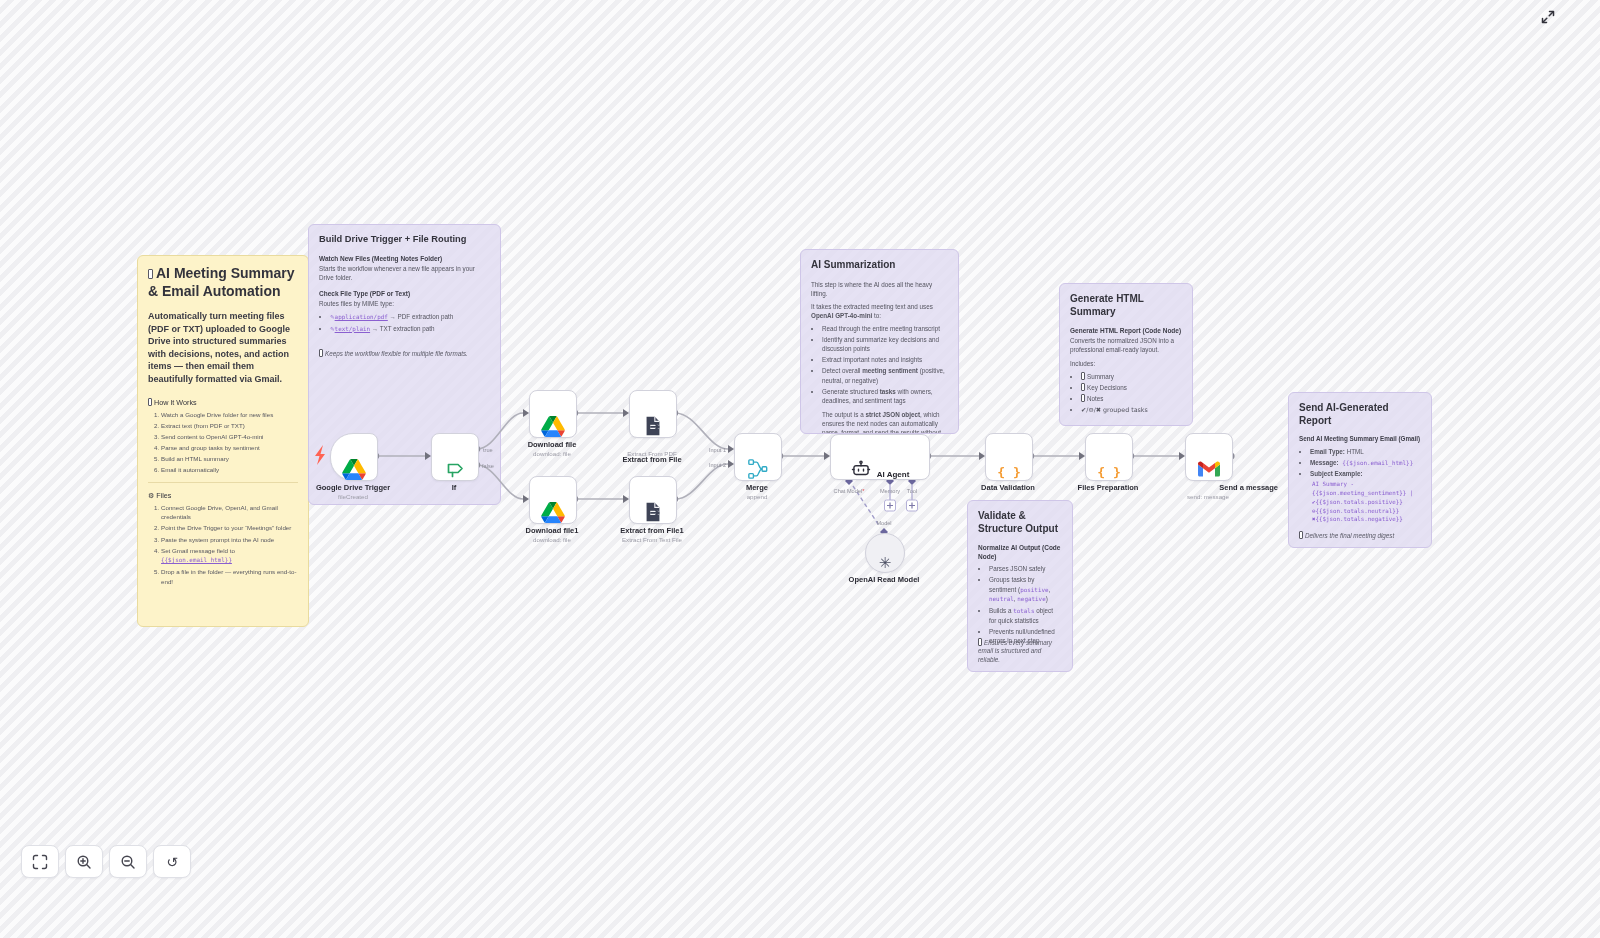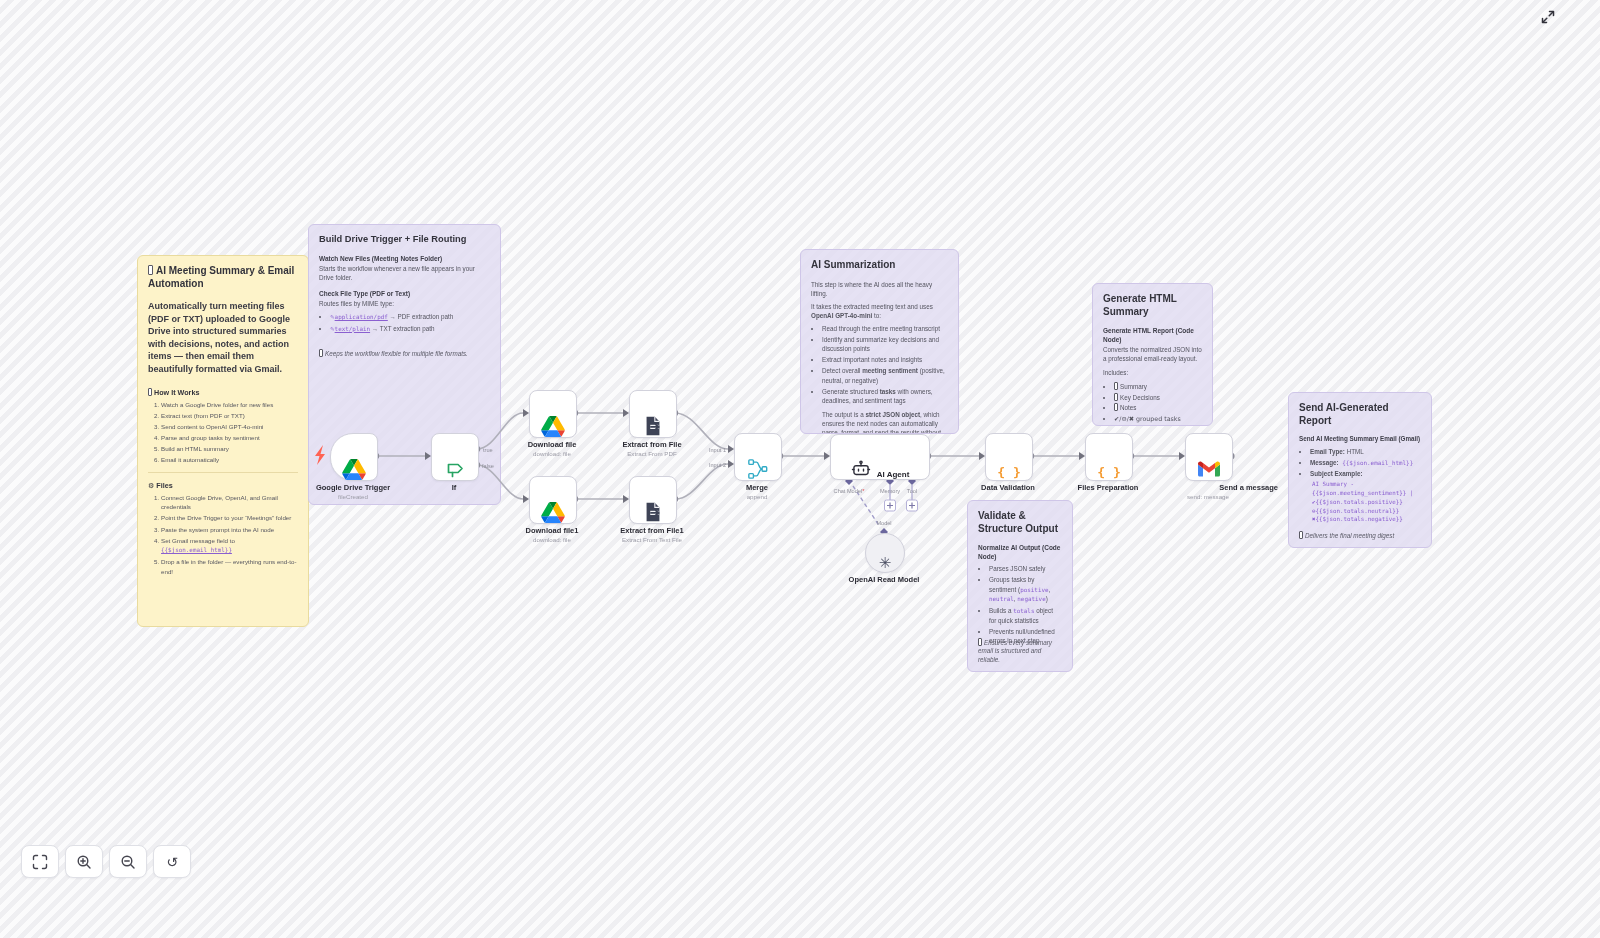--- a/index.html
+++ b/index.html
@@ -6,25 +6,25 @@
   body{font-family:"Liberation Sans","DejaVu Sans",sans-serif;}
   #canvas{position:relative;width:1600px;height:938px;overflow:hidden;
     background-color:#f3f3f6;
     background-image:repeating-linear-gradient(135deg,#fbfbfc 0 5px,#efeff2 5px 10px);}
   
   .sticky{position:absolute;border-radius:6px;box-sizing:border-box;padding:9px 10px;overflow:hidden;z-index:1;}
   .sticky.yellow{background:rgba(253,242,199,.96);border:1px solid #e9db9e;}
   .sticky.purple{background:rgba(226,221,242,.85);border:1px solid #cfc6e8;}
   .st-title{font-weight:700;color:#33333c;line-height:1.25;margin:0 0 8px 0;}
   .purple .st-title{font-size:10px;}
-  .yellow .st-title{font-size:10px;}
+  .yellow .st-title{font-size:14px;}
   .st-sub{font-size:6.5px;font-weight:700;color:#3c3c47;margin:7px 0 1px 0;line-height:1.4;}
   .st-body{font-size:6.3px;color:#54545f;line-height:1.45;margin:1px 0 4px 0;}
   .st-intro{font-size:9px;font-weight:700;color:#3a3a44;line-height:1.4;margin:10px 0 12px 0;}
-  .st-h4{font-size:7.2px;font-weight:700;color:#33333c;margin:8px 0 3px 0;}
+  .st-h4{font-size:7.2px;font-weight:400;color:#33333c;margin:8px 0 3px 0;}
   .sticky ol{margin:2px 0 6px 0;padding-left:13px;font-size:6.2px;color:#55555f;line-height:1.55;}
   .sticky ul{margin:3px 0 4px 0;padding-left:11px;font-size:6.3px;color:#54545f;line-height:1.5;list-style:disc;}
   .sticky li{margin:1.5px 0;}
   .sticky hr{border:none;border-top:1px solid #e8daa6;margin:7px 0;}
   .code{font-family:"DejaVu Sans Mono","Liberation Mono",monospace;font-size:5.9px;color:#8a5fd0;}
   .code-link{text-decoration:underline;}
   .st-footer{font-size:6.3px;font-style:italic;color:#5a5a66;line-height:1.4;}
   .st-footer.pinned{position:absolute;left:10px;right:8px;bottom:6px;}
   .bar-icon{display:inline-block;width:3px;height:8px;border:1px solid #5a5a64;border-radius:1px;margin-right:3px;vertical-align:-1px;background:#fff;}
   .bar-icon.sm{width:2px;height:6px;margin-right:2px;}
@@ -97,21 +97,21 @@
     <ul>
       <li>Read through the entire meeting transcript</li>
       <li>Identify and summarize key decisions and discussion points</li>
       <li>Extract important notes and insights</li>
       <li><span>Detect overall </span><b>meeting sentiment</b><span> (positive, neutral, or negative)</span></li>
       <li><span>Generate structured </span><b>tasks</b><span> with owners, deadlines, and sentiment tags</span></li>
     </ul>
     <div class="st-body" style="margin-left:11px;"><span>The output is a </span><b>strict JSON object</b><span>, which ensures the next nodes can automatically parse, format, and send the results without manual cleanup.</span></div>
   </div>
 
-  <div class="sticky purple" style="left:1092px;top:283px;width:121px;height:143px;">
+  <div class="sticky purple" style="left:1059px;top:283px;width:134px;height:143px;">
     <div class="st-title">Generate HTML Summary</div>
     <div class="st-sub">Generate HTML Report (Code Node)</div>
     <div class="st-body">Converts the normalized JSON into a professional email-ready layout.</div>
     <div class="st-body" style="margin-top:5px;">Includes:</div>
     <ul>
       <li><span class="bar-icon sm"></span><span>Summary</span></li>
       <li><span class="bar-icon sm"></span><span>Key Decisions</span></li>
       <li><span class="bar-icon sm"></span><span>Notes</span></li>
       <li><span class="glyph">✔/⊖/✖ grouped tasks</span></li>
     </ul>
@@ -256,21 +256,21 @@
   <div class="nsub" style="left:482px;top:450px;">download: file</div>
 
   <div class="node" style="left:629px;top:390px;width:46px;height:46px;">
     <svg width="22" height="22" viewBox="0 0 24 24">
       <path d="M5,2 h9 l5,5 v15 h-14 z" fill="#3e4356"></path>
       <path d="M14,2 v5 h5" fill="none" stroke="#f3f3f6" stroke-width="1.2"></path>
       <path d="M9,13 h9" stroke="#f3f3f6" stroke-width="4.6"></path>
       <path d="M9,13 h8 M14.5,10 l3.5,3 -3.5,3" fill="none" stroke="#3e4356" stroke-width="2"></path>
     </svg>
   </div>
-  <div class="nlabel" style="left:582px;top:440px;">Extract from File</div>
+  <div class="nlabel" style="left:582px;top:455px;">Extract from File</div>
   <div class="nsub" style="left:582px;top:450px;">Extract From PDF</div>
 
   <div class="node" style="left:529px;top:476px;width:46px;height:46px;">
     <svg width="24" height="21" viewBox="0 0 87.3 78">
       <path fill="#0066da" d="m6.6 66.85 3.85 6.65c.8 1.4 1.95 2.5 3.3 3.3l13.75-23.8h-27.5c0 1.55.4 3.1 1.2 4.5z"></path>
       <path fill="#00ac47" d="m43.65 25-13.75-23.8c-1.35.8-2.5 1.9-3.3 3.3l-25.4 44a9.06 9.06 0 0 0-1.2 4.5h27.5z"></path>
       <path fill="#ea4335" d="m73.55 76.8c1.35-.8 2.5-1.9 3.3-3.3l1.6-2.75 7.65-13.25c.8-1.4 1.2-2.95 1.2-4.5h-27.5l5.85 11.5z"></path>
       <path fill="#00832d" d="m43.65 25 13.75-23.8c-1.35-.8-2.9-1.2-4.5-1.2h-18.5c-1.6 0-3.15.45-4.5 1.2z"></path>
       <path fill="#2684fc" d="m59.8 53h-32.3l-13.75 23.8c1.35.8 2.9 1.2 4.5 1.2h50.8c1.6 0 3.15-.45 4.5-1.2z"></path>
       <path fill="#ffba00" d="m73.4 26.5-12.7-22c-.8-1.4-1.95-2.5-3.3-3.3l-13.75 23.8 16.15 28h27.45c0-1.55-.4-3.1-1.2-4.5z"></path>

